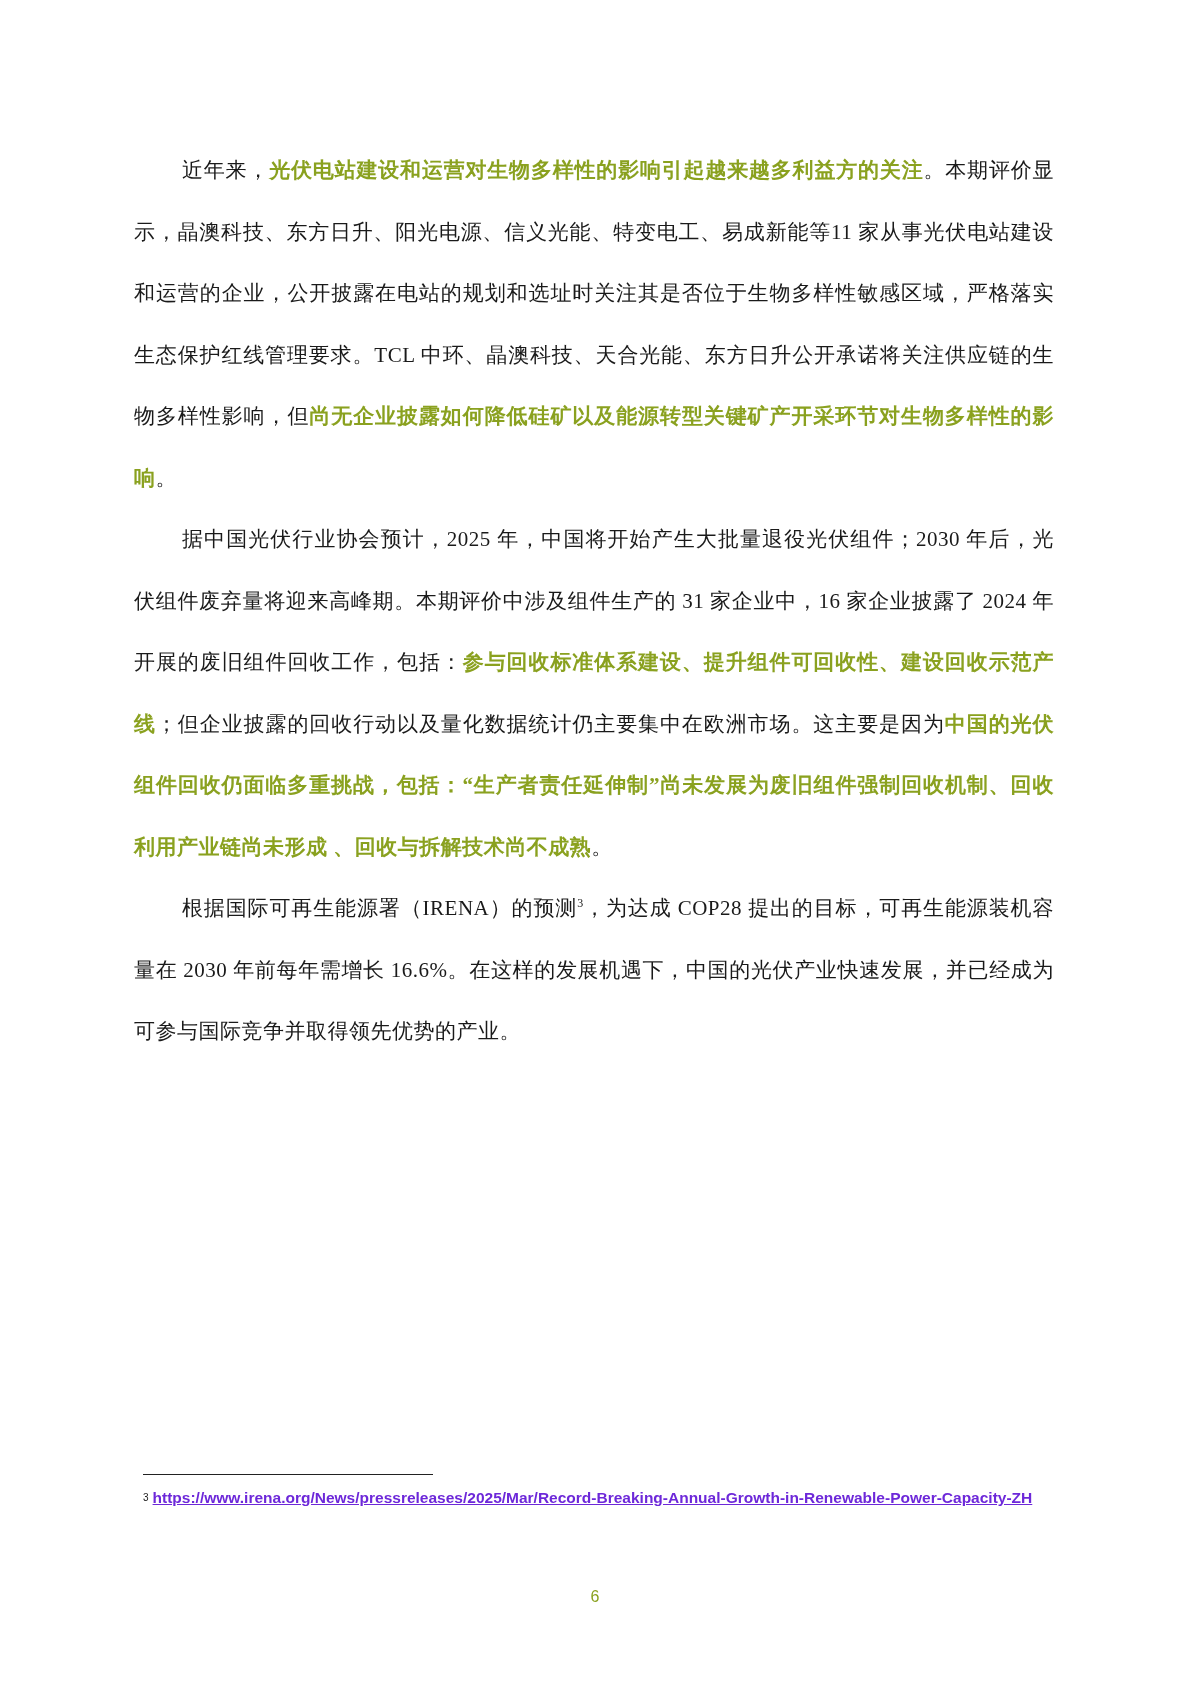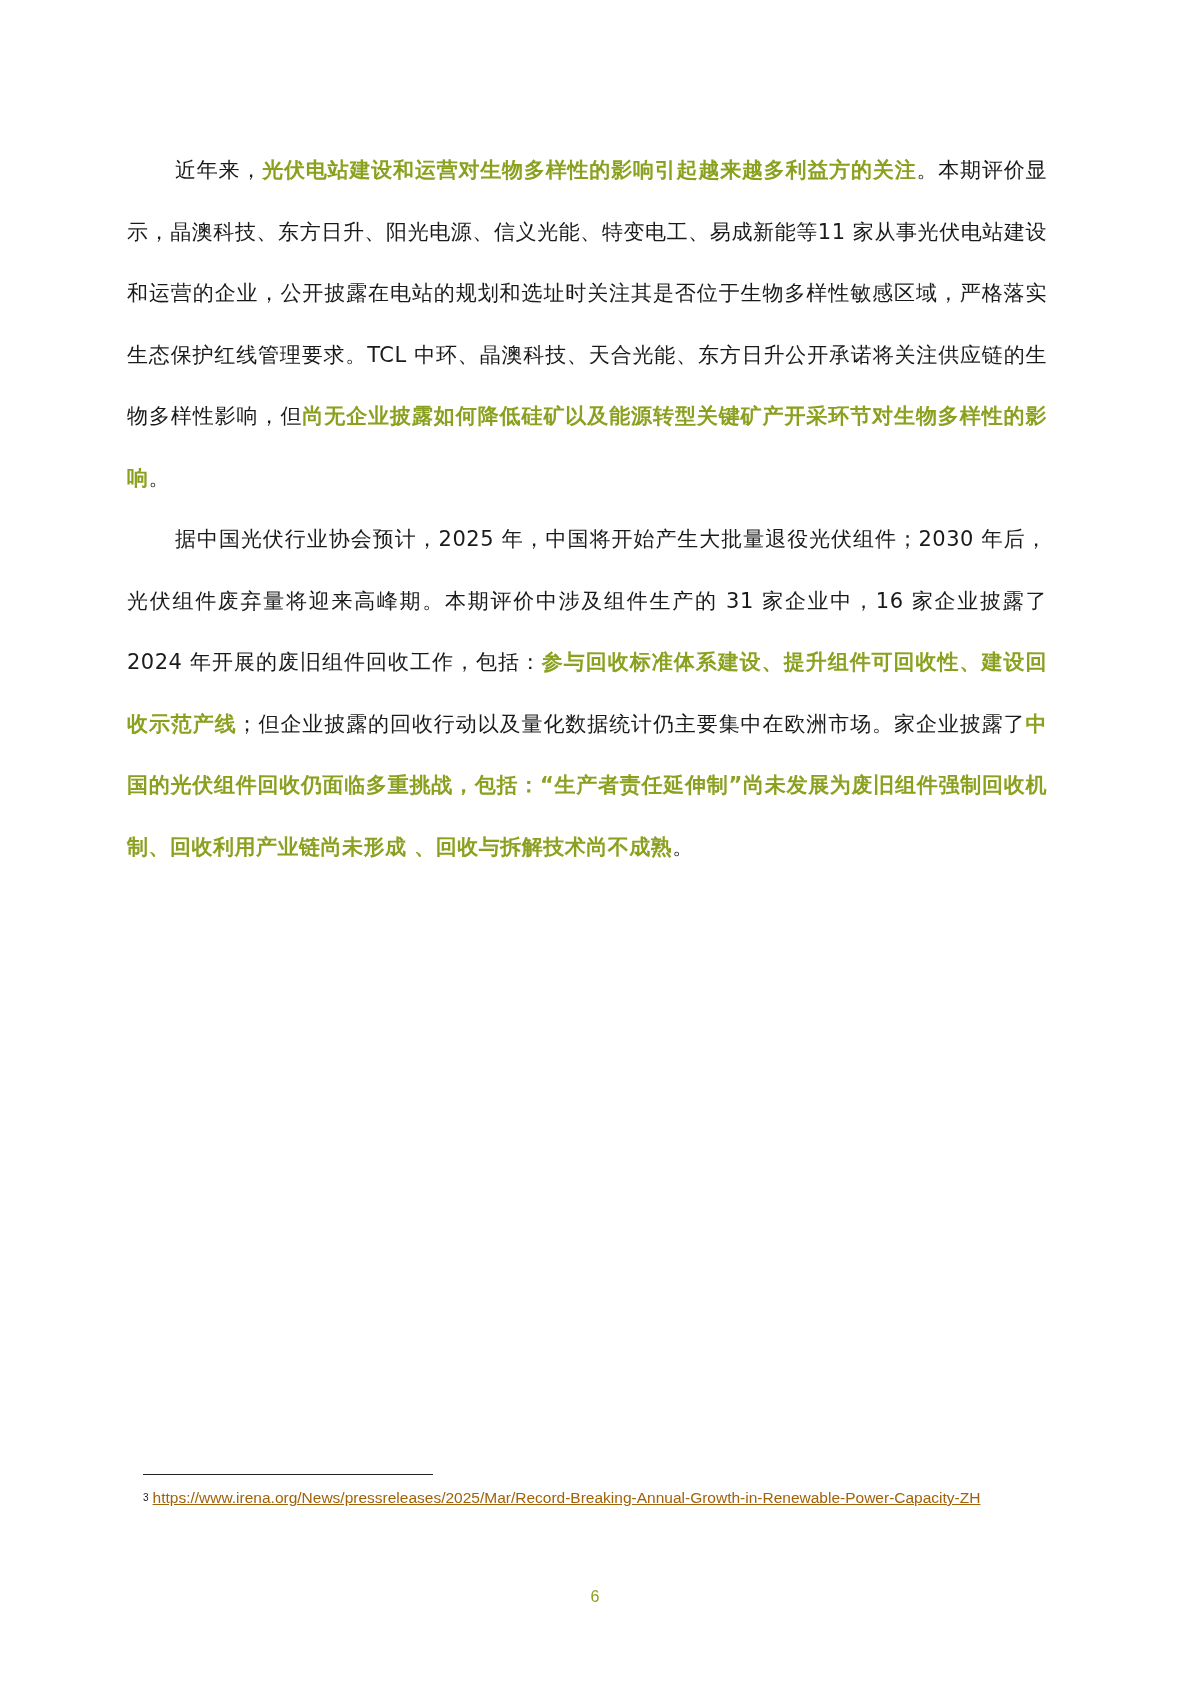--- a/index.html
+++ b/index.html
@@ -1,39 +1,42 @@
 <!DOCTYPE html>
 <html><head>
   <meta charset="utf-8">
   <style>
     html, body { margin: 0; padding: 0; background: #ffffff; }
     body { width: 1190px; height: 1683px; position: relative; overflow: hidden;
       font-family: "DejaVu Sans", "Liberation Sans", sans-serif; color: #1a1a1a; }
-    .page { position: absolute; left: 127px; top: 140px; width: 920px; }
+    .page { position: absolute; left: 134px; top: 140px; width: 920px; font-family: Liberation Serif, serif; }
     .para { font-size: 21px; line-height: 61.5px; margin: 0; text-align: justify; letter-spacing: 0.5px; }
     .indent { text-indent: 48px; }
     .hl { color: #8aa11f; font-weight: bold; }
     sup { font-size: 12px; line-height: 0; }
     .footnote-rule { position: absolute; left: 143px; top: 1474px; width: 290px; height: 1px; background: #222; }
     .footnote { position: absolute; left: 143px; top: 1484px; width: 900px; font-size: 15.5px; line-height: 27px;
       font-family: "Liberation Sans", sans-serif; color: #2b5f77; }
     .footnote .num { color: #1a1a1a; font-size: 10px; vertical-align: top; margin-right: 4px; }
-    .footnote a { color: #a16207; text-decoration: underline; word-break: break-all; }
+    .footnote a { color: #6d28d9; text-decoration: underline; word-break: break-all; font-weight: bold; }
     .page-number { position: absolute; left: 0; width: 1190px; top: 1588px; text-align: center;
       font-family: "Liberation Sans", sans-serif; font-size: 16px; color: #8aa11f; }
   </style>
 </head>
 <body>
 
 <div class="page">
   <p class="para indent">
     <span>近年来，</span><span class="hl">光伏电站建设和运营对生物多样性的影响引起越来越多利益方的关注</span><span>。本期评价显示，晶澳科技、东方日升、阳光电源、信义光能、特变电工、易成新能等11 家从事光伏电站建设和运营的企业，公开披露在电站的规划和选址时关注其是否位于生物多样性敏感区域，严格落实生态保护红线管理要求。TCL 中环、晶澳科技、天合光能、东方日升公开承诺将关注供应链的生物多样性影响，但</span><span class="hl">尚无企业披露如何降低硅矿以及能源转型关键矿产开采环节对生物多样性的影响</span><span>。</span>
   </p>
   <p class="para indent">
-    <span>据中国光伏行业协会预计，2025 年，中国将开始产生大批量退役光伏组件；2030 年后，光伏组件废弃量将迎来高峰期。本期评价中涉及组件生产的 31 家企业中，16 家企业披露了 2024 年开展的废旧组件回收工作，包括：</span><span class="hl">参与回收标准体系建设、提升组件可回收性、建设回收示范产线</span><span>；但企业披露的回收行动以及量化数据统计仍主要集中在欧洲市场。家企业披露了</span><span class="hl">中国的光伏组件回收仍面临多重挑战，包括：“生产者责任延伸制”尚未发展为废旧组件强制回收机制、回收利用产业链尚未形成 、回收与拆解技术尚不成熟</span><span>。</span>
+    <span>据中国光伏行业协会预计，2025 年，中国将开始产生大批量退役光伏组件；2030 年后，光伏组件废弃量将迎来高峰期。本期评价中涉及组件生产的 31 家企业中，16 家企业披露了 2024 年开展的废旧组件回收工作，包括：</span><span class="hl">参与回收标准体系建设、提升组件可回收性、建设回收示范产线</span><span>；但企业披露的回收行动以及量化数据统计仍主要集中在欧洲市场。这主要是因为</span><span class="hl">中国的光伏组件回收仍面临多重挑战，包括：“生产者责任延伸制”尚未发展为废旧组件强制回收机制、回收利用产业链尚未形成 、回收与拆解技术尚不成熟</span><span>。</span>
+  </p>
+  <p class="para indent">
+    <span>根据国际可再生能源署（IRENA）的预测</span><sup>3</sup><span>，为达成 COP28 提出的目标，可再生能源装机容量在 2030 年前每年需增长 16.6%。在这样的发展机遇下，中国的光伏产业快速发展，并已经成为可参与国际竞争并取得领先优势的产业。</span>
   </p>
 </div>
 
 <div class="footnote-rule"></div>
 <div class="footnote">
   <span class="num">3</span><a>https://www.irena.org/News/pressreleases/2025/Mar/Record-Breaking-Annual-Growth-in-Renewable-Power-Capacity-ZH</a>
 </div>
 
 <div class="page-number">6</div>
 

